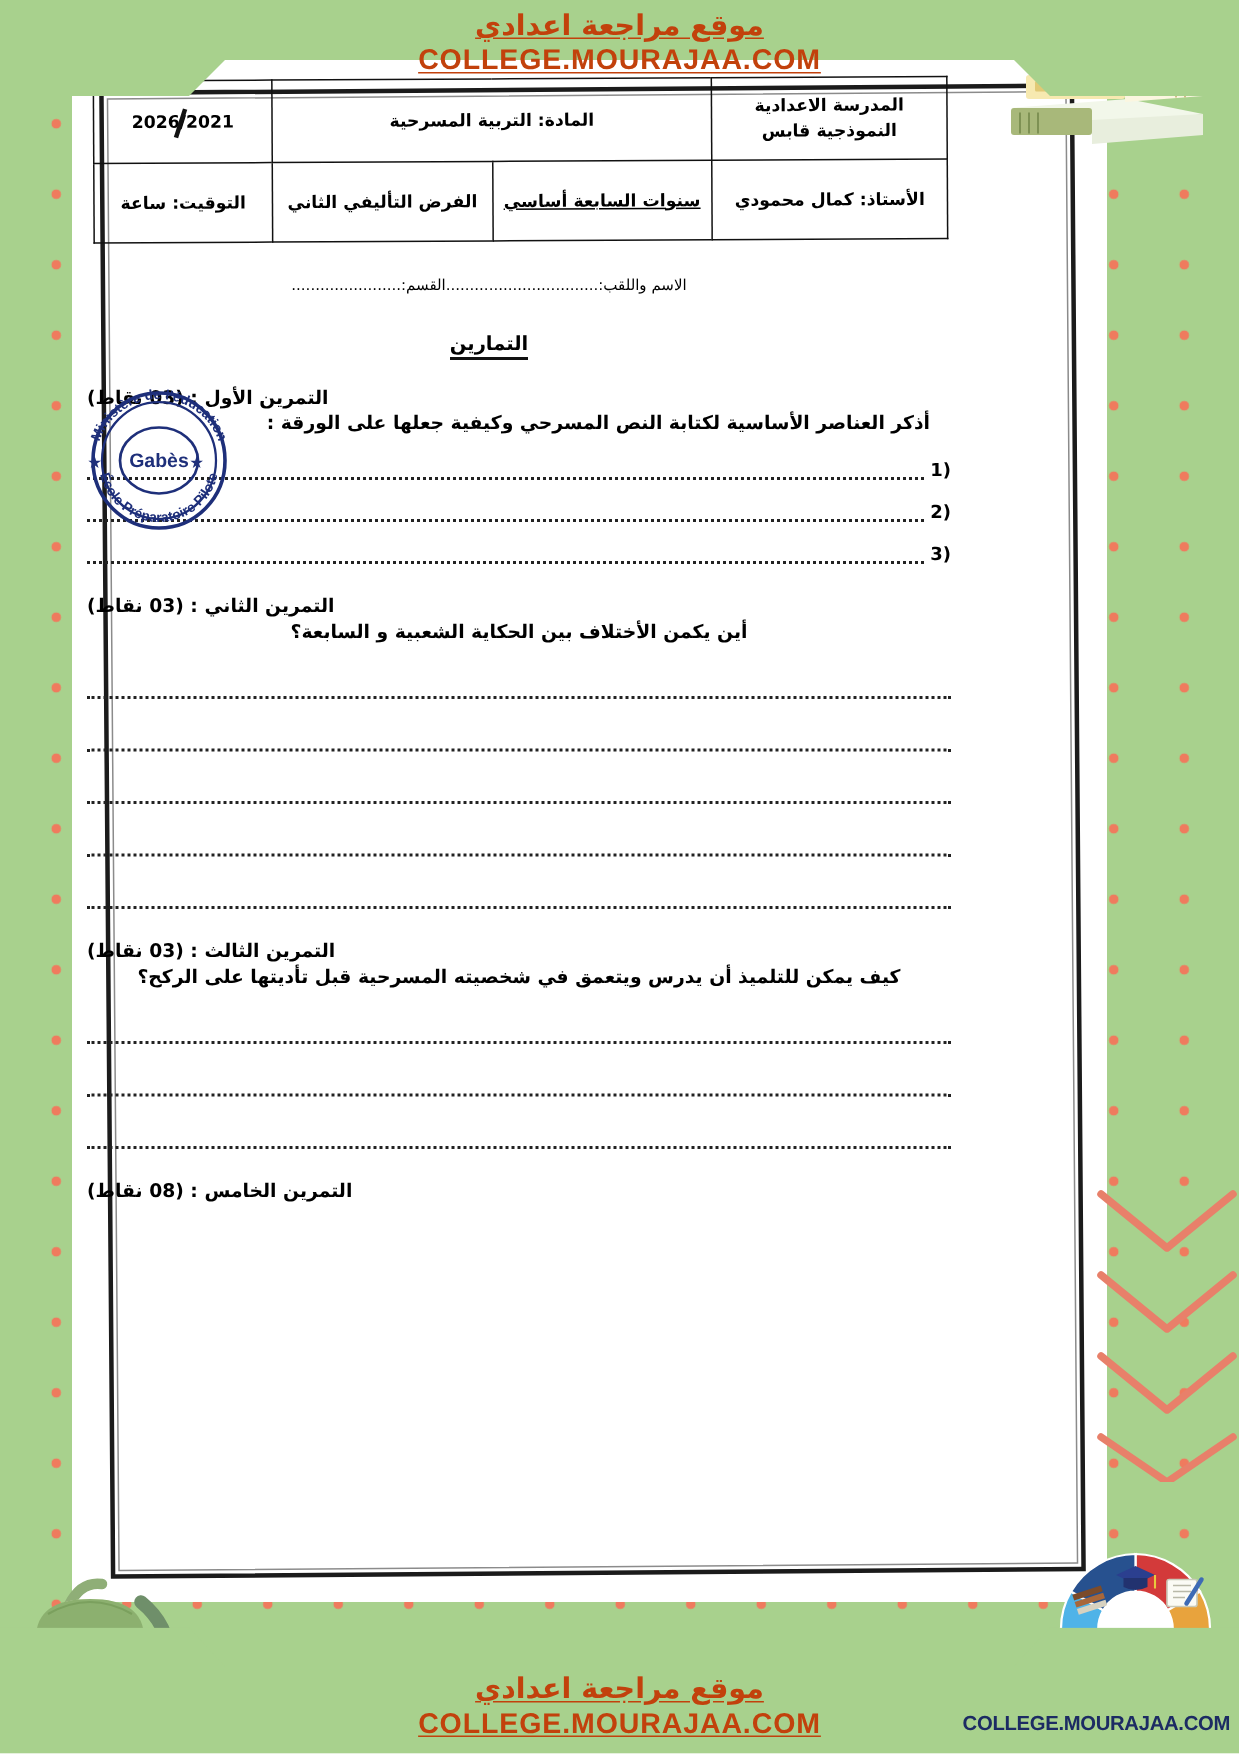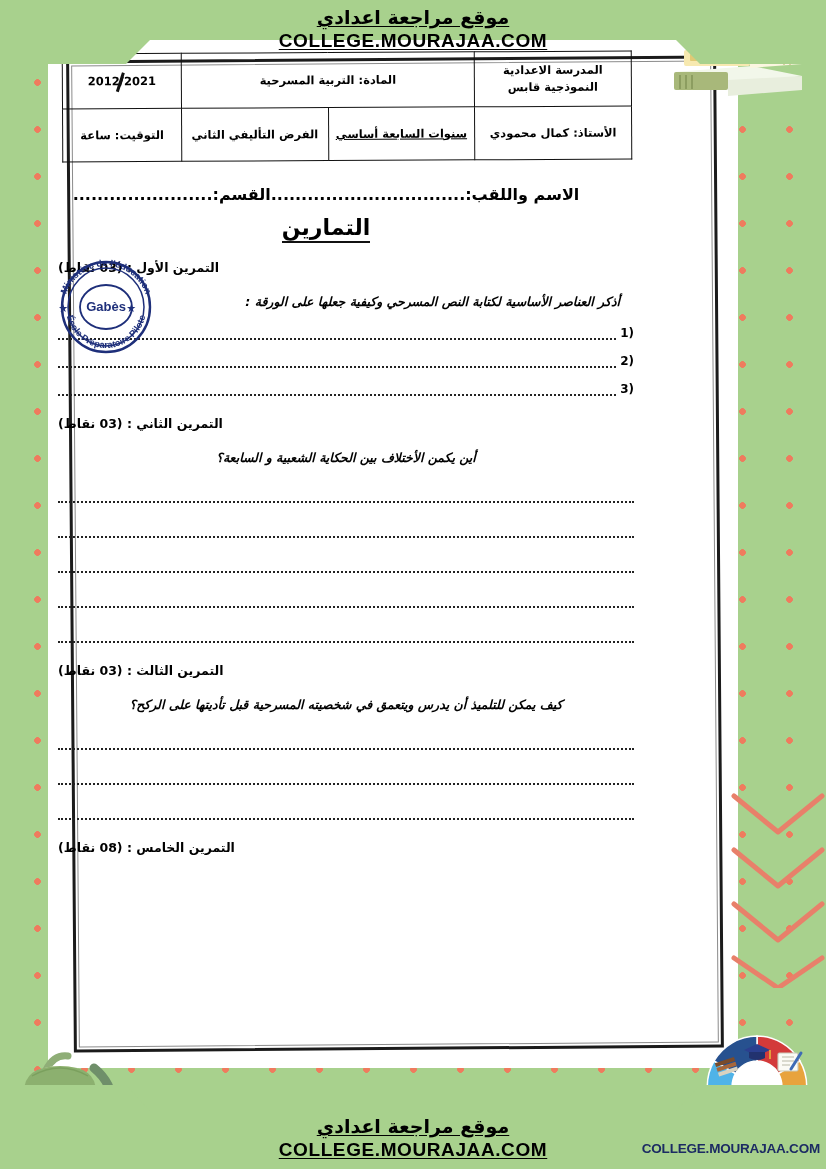--- a/index.html
+++ b/index.html
@@ -55,21 +55,21 @@
     opacity: .55;
   }
 
   
   .banner {
     position: absolute;
     left: 0;
     width: 826px;
     z-index: 9;
     text-align: center;
-    color: #000000;
+    color: #c2410c;
     pointer-events: none;
   }
   .banner-top { top: 0; height: 64px; }
   .banner-bottom { top: 1085px; height: 84px; }
 
   .banner-shape {
     position: absolute;
     left: 0; right: 0; top: 0; bottom: 0;
     background: #a8d18d;
   }
@@ -206,65 +206,64 @@
     top: -2px;
     width: 2.5px;
     height: 20px;
     background: #111;
     transform: rotate(18deg);
   }
 
   
   .ident-line {
     margin-top: 22px;
-    font-size: 16px;
-    font-weight: bold;
+    font-size: 10px;
+    font-weight: normal;
     text-align: center;
     letter-spacing: .2px;
     line-height: 1.5;
     padding-right: 40px;
   }
 
   
   .stamp {
     position: absolute;
     left: -6px;
     top: 198px;
     width: 108px;
     height: 112px;
     z-index: 7;
   }
 
   
   .main-title {
     text-align: center;
-    font-size: 22px;
-    font-weight: bold;
-    margin-top: 8px;
+    font-size: 13px;
+    font-weight: bold;
+    margin-top: 24px;
     padding-right: 40px;
   }
   .main-title span {
     border-bottom: 2px solid #111;
     padding-bottom: 1px;
   }
 
   
   .ex-title {
     font-size: 12.5px;
     font-weight: bold;
     margin-top: 20px;
     text-align: left;
   }
   .ex-q {
     font-size: 12.5px;
     font-weight: bold;
-    margin-top: 17px;
+    margin-top: 0;
     text-align: center;
     line-height: 1.6;
-    font-style: italic;
   }
   .ex-q.rightish { text-align: right; padding-right: 14px; }
 
   
   .dots-row {
     display: flex;
     align-items: flex-end;
     margin-top: 14px;
     direction: rtl;
   }
@@ -306,21 +305,21 @@
 
   <table class="head-table">
     <tbody>
         <tr>
       <td class="cell-school">
         <div>المدرسة الاعدادية</div>
         <div>النموذجية  قابس</div>
       </td>
       <td class="cell-subject" colspan="2">المادة: التربية المسرحية</td>
       <td class="cell-year">
-        <span class="year-strike">2012/2021</span>
+        <span class="year-strike">2026/2021</span>
       </td>
     </tr>
     <tr>
       <td class="cell-teacher">الأستاذ: كمال محمودي</td>
       <td class="cell-level">سنوات السابعة أساسي</td>
       <td class="cell-exam">الفرض التأليفي الثاني</td>
       <td class="cell-duration">التوقيت: ساعة</td>
     </tr>
   </tbody>
     </table>

